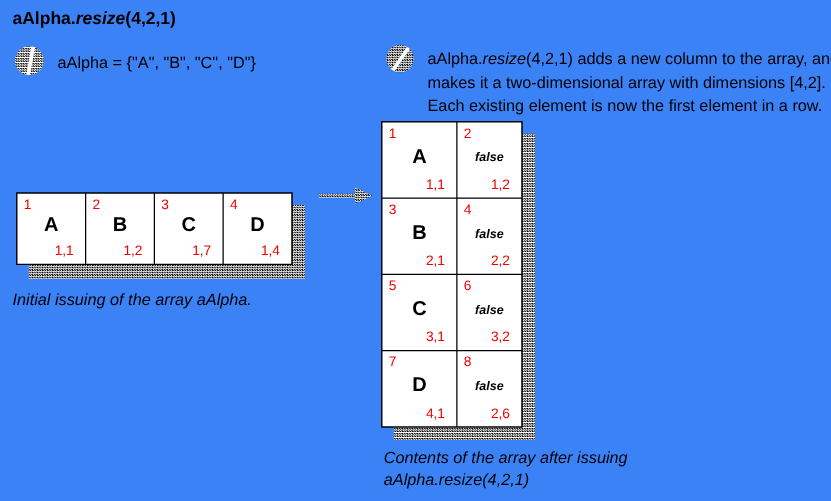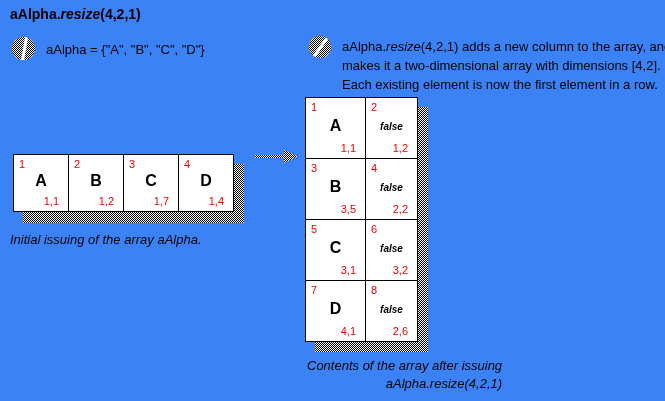--- a/index.html
+++ b/index.html
@@ -35,21 +35,21 @@
   .array-initial { left:13px; top:154px; grid-template-columns:repeat(4, 54px); grid-auto-rows:56px; }
   .array-resized { left:305px; top:97px; grid-template-columns:59px 51px; grid-auto-rows:60px; }
   .cell { position:relative; background:#fff; display:flex; align-items:center; justify-content:center; }
   .idx { position:absolute; top:3px; left:5px; font-size:11px; color:var(--red,#ee0000); }
   .sub { position:absolute; bottom:4px; right:9px; font-size:11px; color:var(--red,#ee0000); }
   .val { font-size:16px; font-weight:bold; margin-bottom:4px; }
   .val-italic { font-style:italic; font-size:10px; }
   
   .caption { position:absolute; font-size:13px; font-style:italic; line-height:18px; }
   .caption-left  { left:10px;  top:231px; }
-  .caption-right { left:307px; top:357px;text-align:right; }
+  .caption-right { left:307px; top:357px; }
   
   .arrow { position:absolute; left:255px; top:150px; width:43px; height:13px; }
   .arrow-tail { position:absolute; left:0; top:5px; width:29px; height:3px; }
   .arrow-head { position:absolute; left:29px; top:0; width:14px; height:13px;
                 clip-path:polygon(0 0, 100% 50%, 0 100%); }
 </style>
 </head>
 <body>
 
 <div class="canvas">
@@ -110,21 +110,21 @@
       <span class="sub">1,1</span>
     </div>
     <div class="cell">
       <span class="idx">2</span>
       <span class="val val-italic">false</span>
       <span class="sub">1,2</span>
     </div>
     <div class="cell">
       <span class="idx">3</span>
       <span class="val">B</span>
-      <span class="sub">3,5</span>
+      <span class="sub">2,1</span>
     </div>
     <div class="cell">
       <span class="idx">4</span>
       <span class="val val-italic">false</span>
       <span class="sub">2,2</span>
     </div>
     <div class="cell">
       <span class="idx">5</span>
       <span class="val">C</span>
       <span class="sub">3,1</span>

